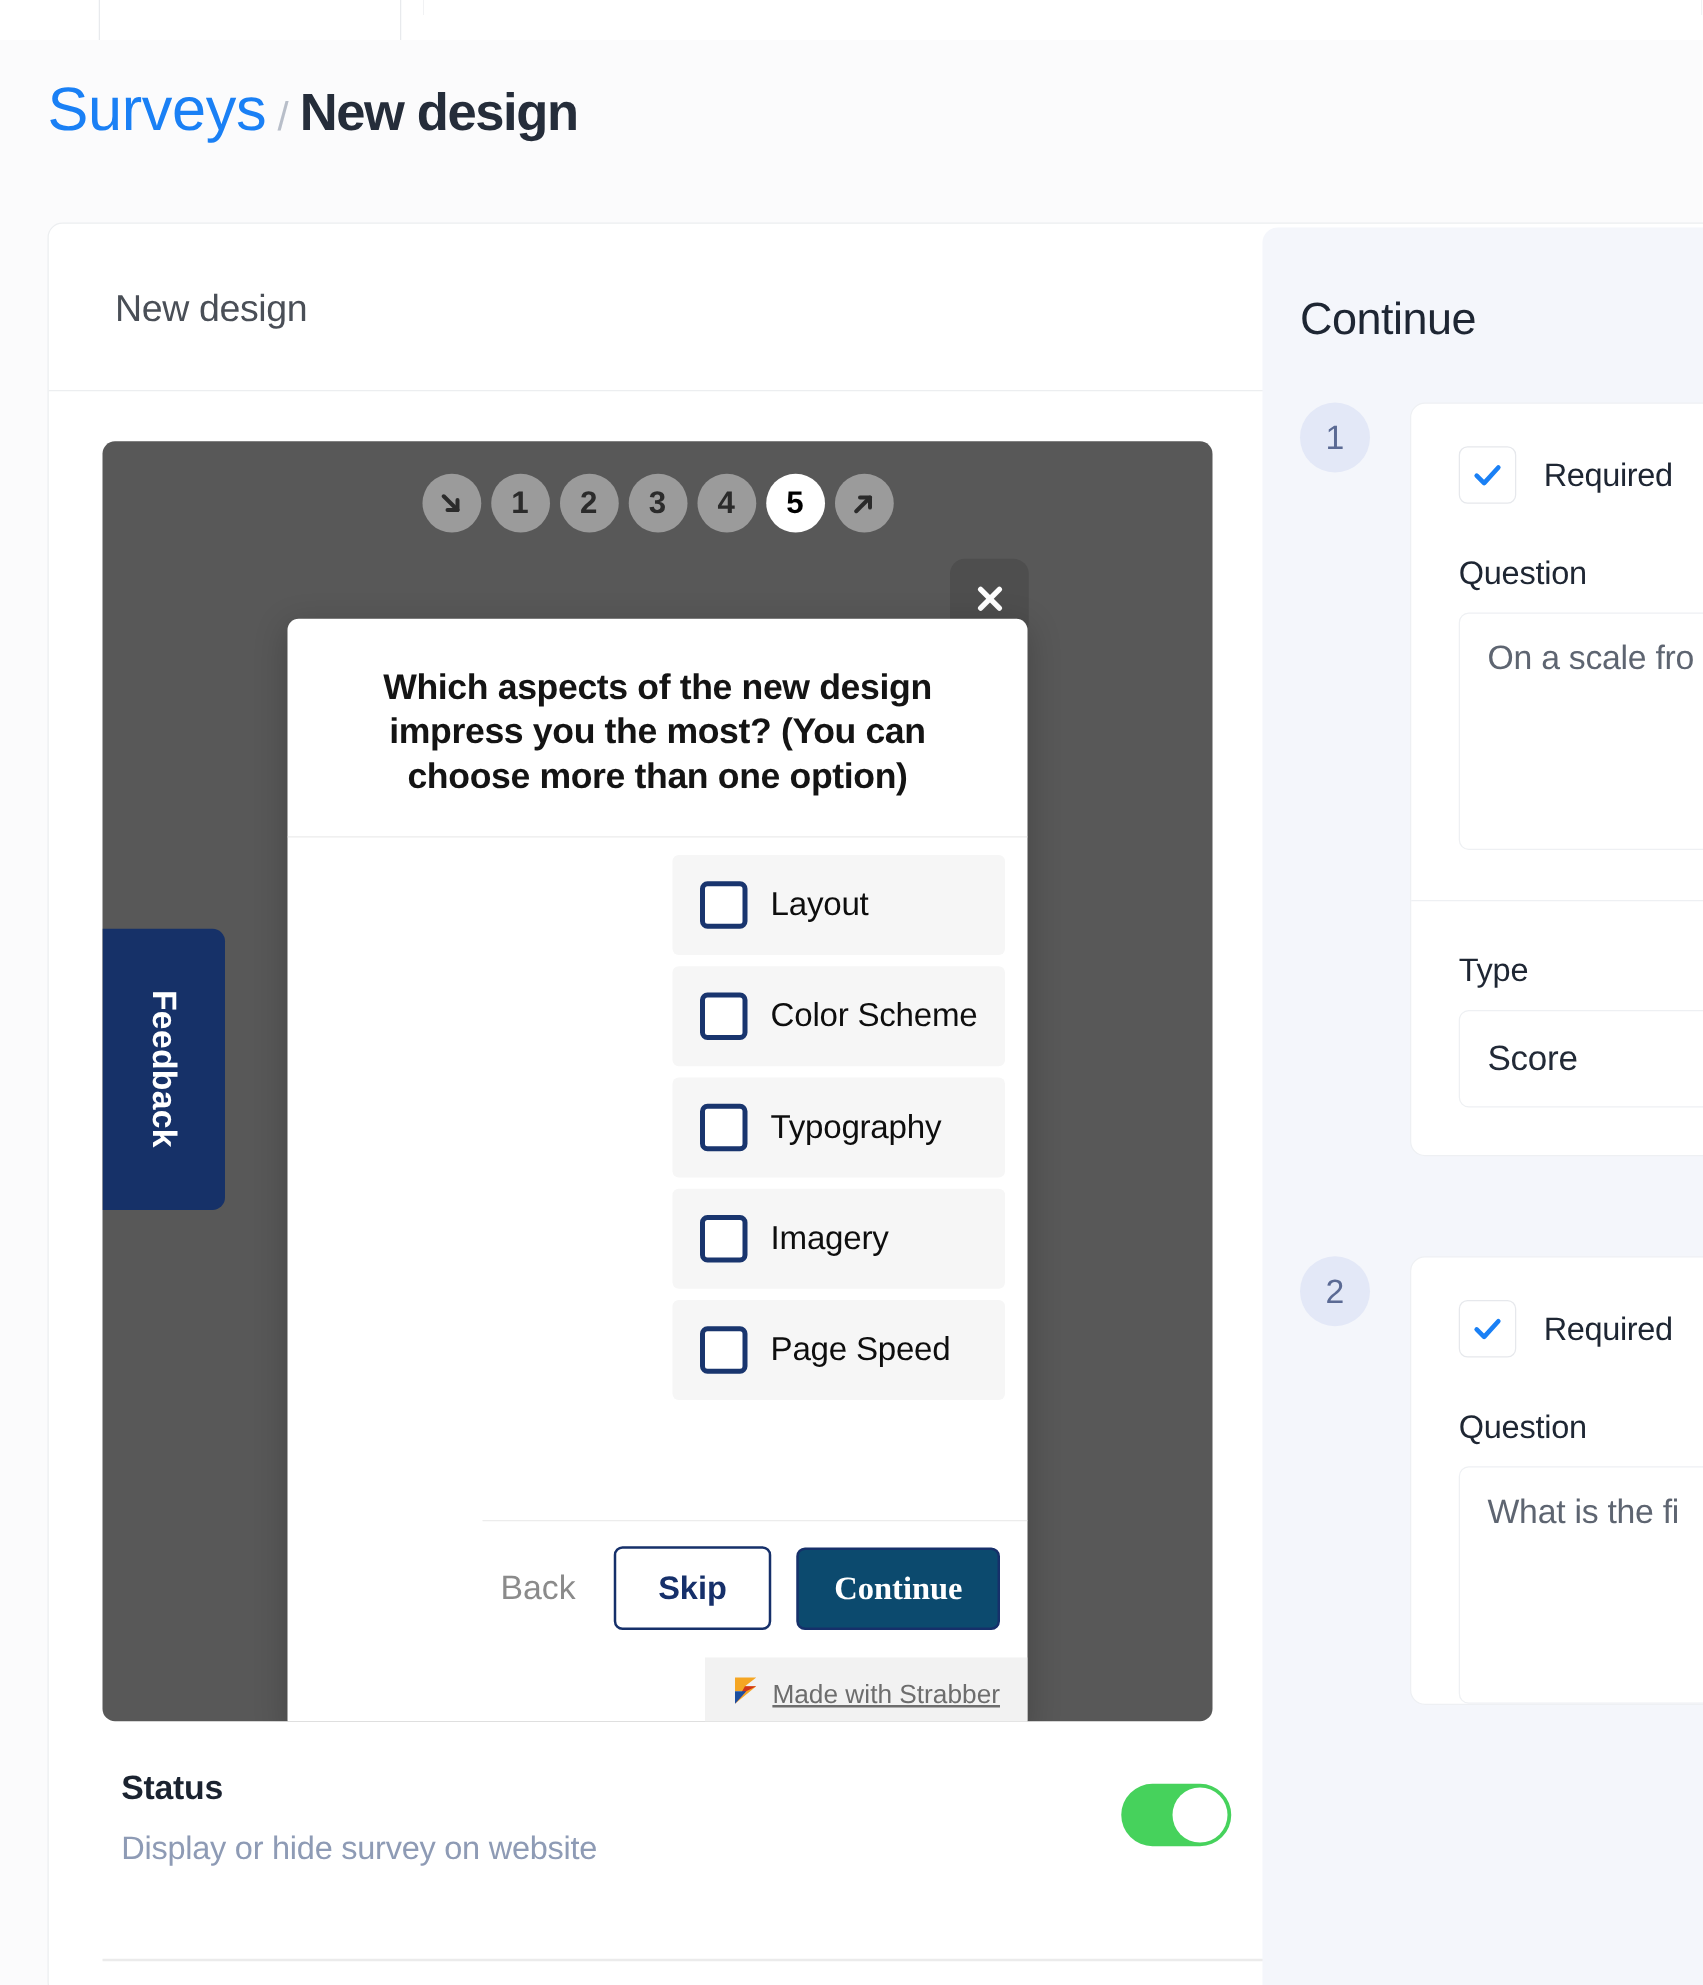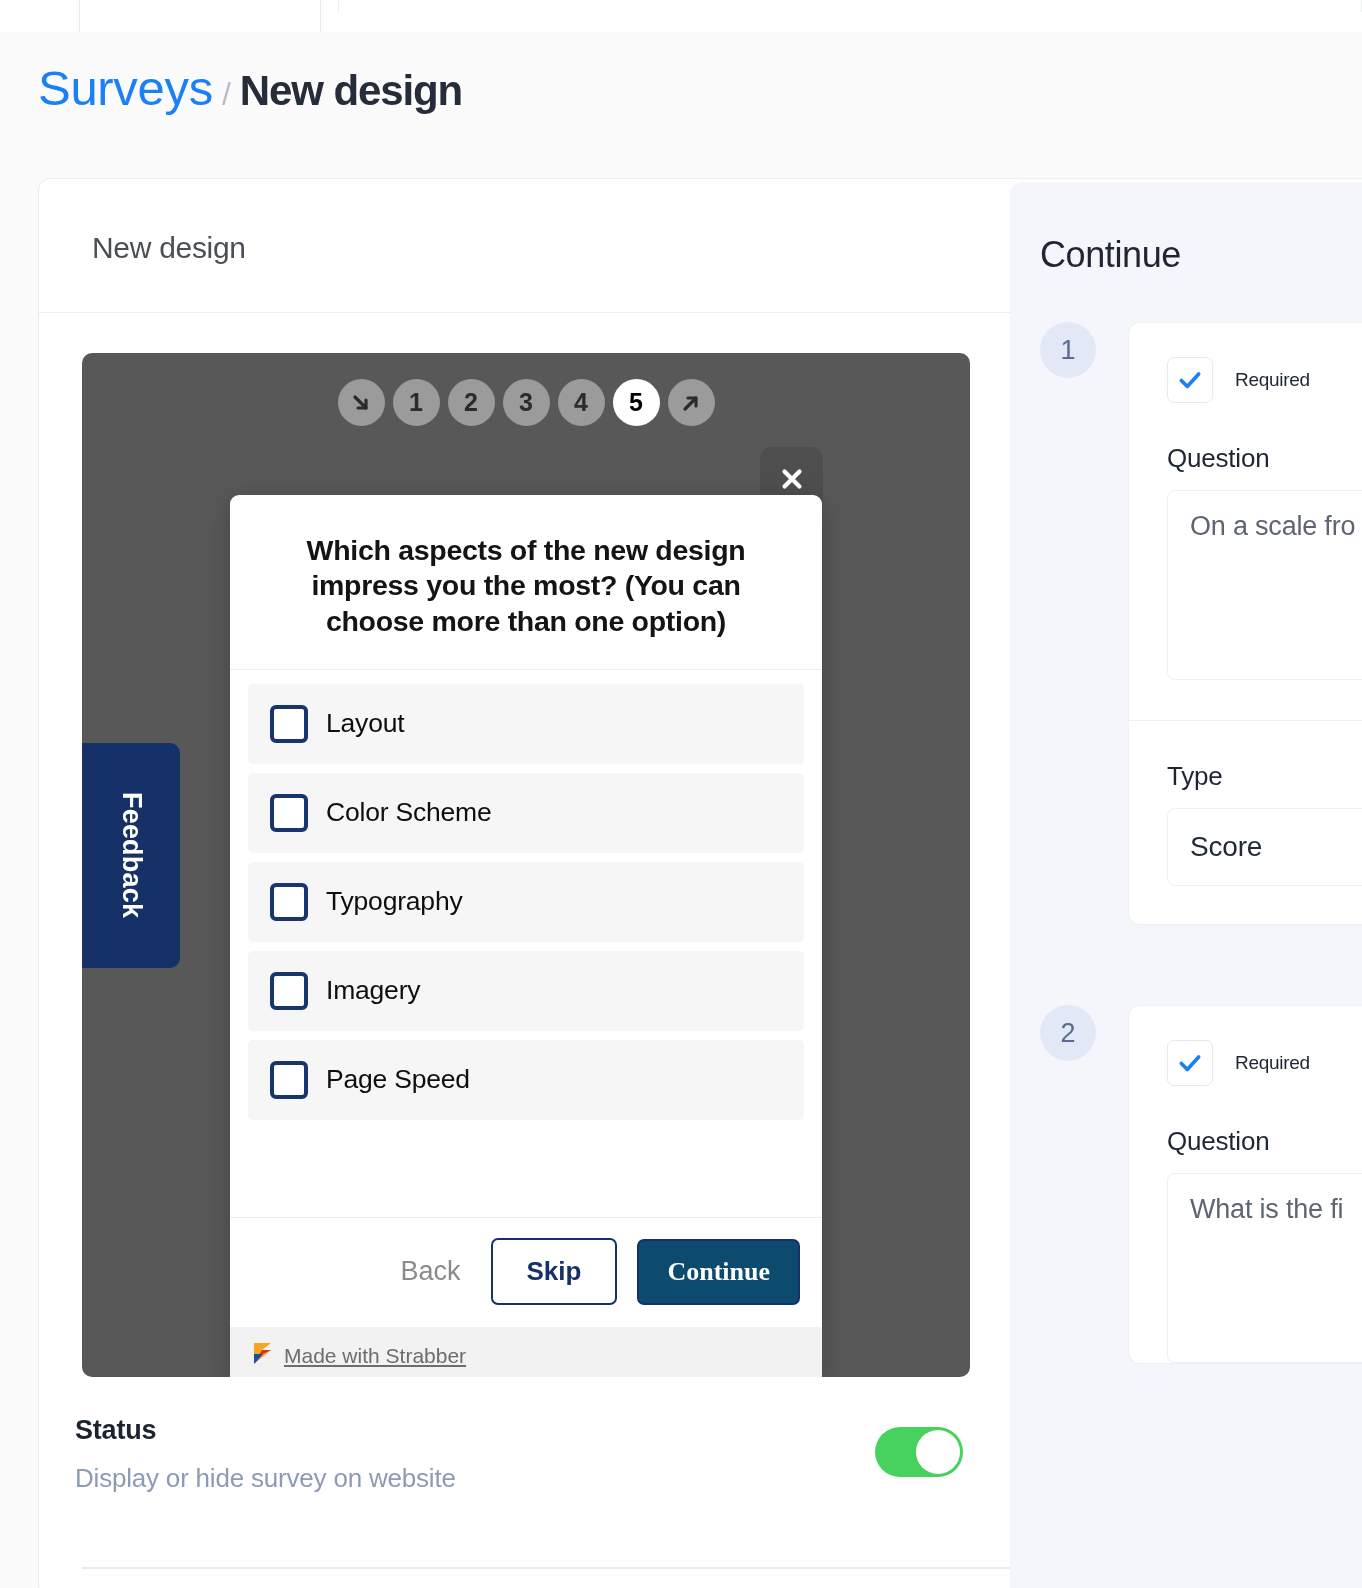--- a/index.html
+++ b/index.html
@@ -101,21 +101,21 @@
   }
 
   
   .modal {
     position:absolute; left:148px; top:142px;
     width:592px; height:890px;
     background:#ffffff;
     border-radius:9px;
     overflow:hidden;
     box-shadow:0 6px 26px rgba(0,0,0,.22);
-    display:flex; flex-direction:column;
+    display:flex; flex-direction:column;align-items:flex-end;
   }
   .modal-head {
     padding:38px 30px 30px 30px;
     border-bottom:1px solid #ececec;
   }
   .modal-head h2 {
     font-size:28.5px; font-weight:700; color:#141414;
     text-align:center; line-height:1.24; letter-spacing:-0.3px;
   }
   .modal-body { padding:14px 18px 0 18px; flex:1 1 auto; }
@@ -154,21 +154,21 @@
   .modal-brand {
     background:#f2f2f2; padding:14px 22px;
     display:flex; align-items:center; gap:10px;
   }
   .brand-text {
     font-size:21px; color:#6d6d6d; text-decoration:underline;
   }
 
   
   .status-row {
-    position:absolute; left:36px; top:1236px; width:888px; height:110px;
+    position:absolute; left:58px; top:1236px; width:888px; height:110px;
   }
   .status-title { font-size:27px; font-weight:700; color:#1b2330; letter-spacing:-0.2px; }
   .status-sub { margin-top:17px; font-size:26px; color:#8e9bb5; letter-spacing:-0.2px; }
   .toggle {
     position:absolute; right:0px; top:12px;
     width:88px; height:50px; border-radius:25px;
     background:#46d25c;
   }
   .toggle .knob {
     position:absolute; right:3px; top:3px;
@@ -204,21 +204,21 @@
     width:420px; background:#ffffff;
     border:1px solid #eef0f3; border-radius:12px;
     padding:34px 0 0 0;
   }
   .qrow-req { display:flex; align-items:center; gap:22px; padding:0 38px; }
   .req-box {
     width:46px; height:46px; border:1px solid #e6e8ec; border-radius:7px;
     background:#fff; display:flex; align-items:center; justify-content:center;
     flex:0 0 auto;
   }
-  .req-label { font-size:19px; color:#1e2633; letter-spacing:-0.3px; }
+  .req-label { font-size:26px; color:#1e2633; letter-spacing:-0.3px; }
   .qfield-label {
     padding:0 38px; margin-top:40px;
     font-size:26px; color:#1e2633; font-weight:400; letter-spacing:-0.2px;
   }
   .qtextarea {
     margin:16px 38px 0 38px;
     height:190px;
     border:1px solid #eef0f3; border-radius:8px;
     background:#fff;
     padding:20px 0 0 22px;

